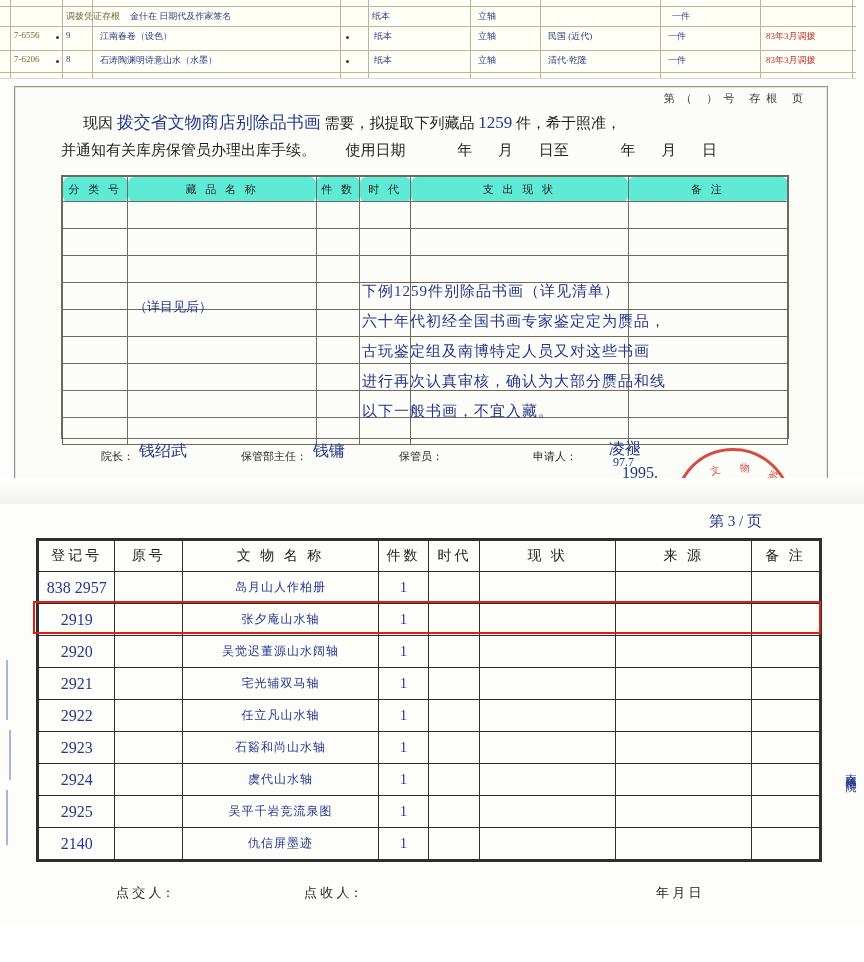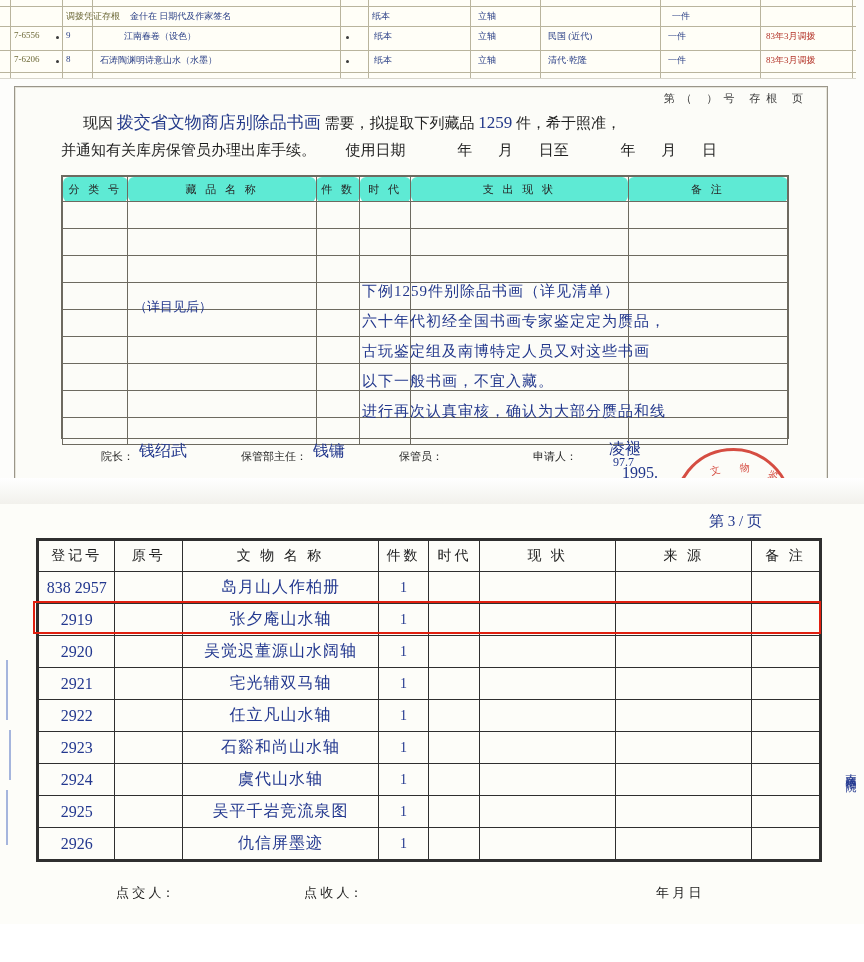--- a/index.html
+++ b/index.html
@@ -263,21 +263,21 @@
     text-align: center;
   }
   .d2-table td {
     height: 31px;
     text-align: center;
     font-family: "Liberation Serif", serif;
     font-size: 16px;
     color: #23388f;
   }
   .d2-table td.name {
-    font-size: 16px;
+    font-size: 12px;
     letter-spacing: 1px;
   }
   .d2-table td.qty { font-size: 14px; }
   .hl-row td {
     
   }
   .red-box {
     position: absolute;
     left: 33px;
     top: 97px;
@@ -347,21 +347,21 @@
 
     <div class="ink olive" style="left:66px; top:10px;">调拨凭证存根</div>
     <div class="ink" style="left:130px; top:10px;">金什在 日期代及作家签名</div>
     <div class="ink" style="left:372px; top:10px;">纸本</div>
     <div class="ink" style="left:478px; top:10px;">立轴</div>
     <div class="ink" style="left:672px; top:10px;">一件</div>
 
     <div class="ink olive" style="left:14px; top:30px;">7-6556</div>
     <div class="dot" style="left:56px; top:36px;"></div>
     <div class="ink" style="left:66px; top:30px;">9</div>
-    <div class="ink" style="left:100px; top:30px;margin-left:24px;">江南春卷（设色）</div>
+    <div class="ink" style="left:100px; top:30px;">江南春卷（设色）</div>
     <div class="dot" style="left:346px; top:36px;"></div>
     <div class="ink" style="left:374px; top:30px;">纸本</div>
     <div class="ink" style="left:478px; top:30px;">立轴</div>
     <div class="ink" style="left:668px; top:30px;">一件</div>
     <div class="ink" style="left:548px; top:30px;">民国 (近代)</div>
     <div class="ink red" style="left:766px; top:30px;">83年3月调拨</div>
 
     <div class="ink olive" style="left:14px; top:54px;">7-6206</div>
     <div class="dot" style="left:56px; top:60px;"></div>
     <div class="ink" style="left:66px; top:54px;">8</div>
@@ -493,22 +493,22 @@
             </tr>
         </tbody>
       </table>
 
       <div class="d1-left-hand">（详目见后）</div>
 
       <div class="d1-note">
         <div>下例1259件别除品书画（详见清单）</div>
         <div>六十年代初经全国书画专家鉴定定为赝品，</div>
         <div>古玩鉴定组及南博特定人员又对这些书画</div>
+        <div>进行再次认真审核，确认为大部分赝品和线</div>
         <div>以下一般书画，不宜入藏。</div>
-        <div>进行再次认真审核，确认为大部分赝品和线</div>
       </div>
 
       <div class="d1-year">1995.</div>
       <div class="d1-memo">注：1997.6.9有文物店正式全部运走。</div>
 
       <div class="stamp">
         <div class="arc">
           <span style="transform:rotate(-70deg) translate(-4px,-46px)">江</span>
           <span style="transform:rotate(-50deg) translate(-4px,-46px)">苏</span>
           <span style="transform:rotate(-30deg) translate(-4px,-46px)">省</span>
@@ -638,21 +638,21 @@
             <td>2925</td>
             <td></td>
             <td class="name">吴平千岩竞流泉图</td>
             <td class="qty">1</td>
             <td></td>
             <td></td>
             <td></td>
             <td></td>
           </tr>
           <tr>
-            <td>2926</td>
+            <td>2140</td>
             <td></td>
             <td class="name">仇信屏墨迹</td>
             <td class="qty">1</td>
             <td></td>
             <td></td>
             <td></td>
             <td></td>
           </tr>
         </tbody>
       </table>

